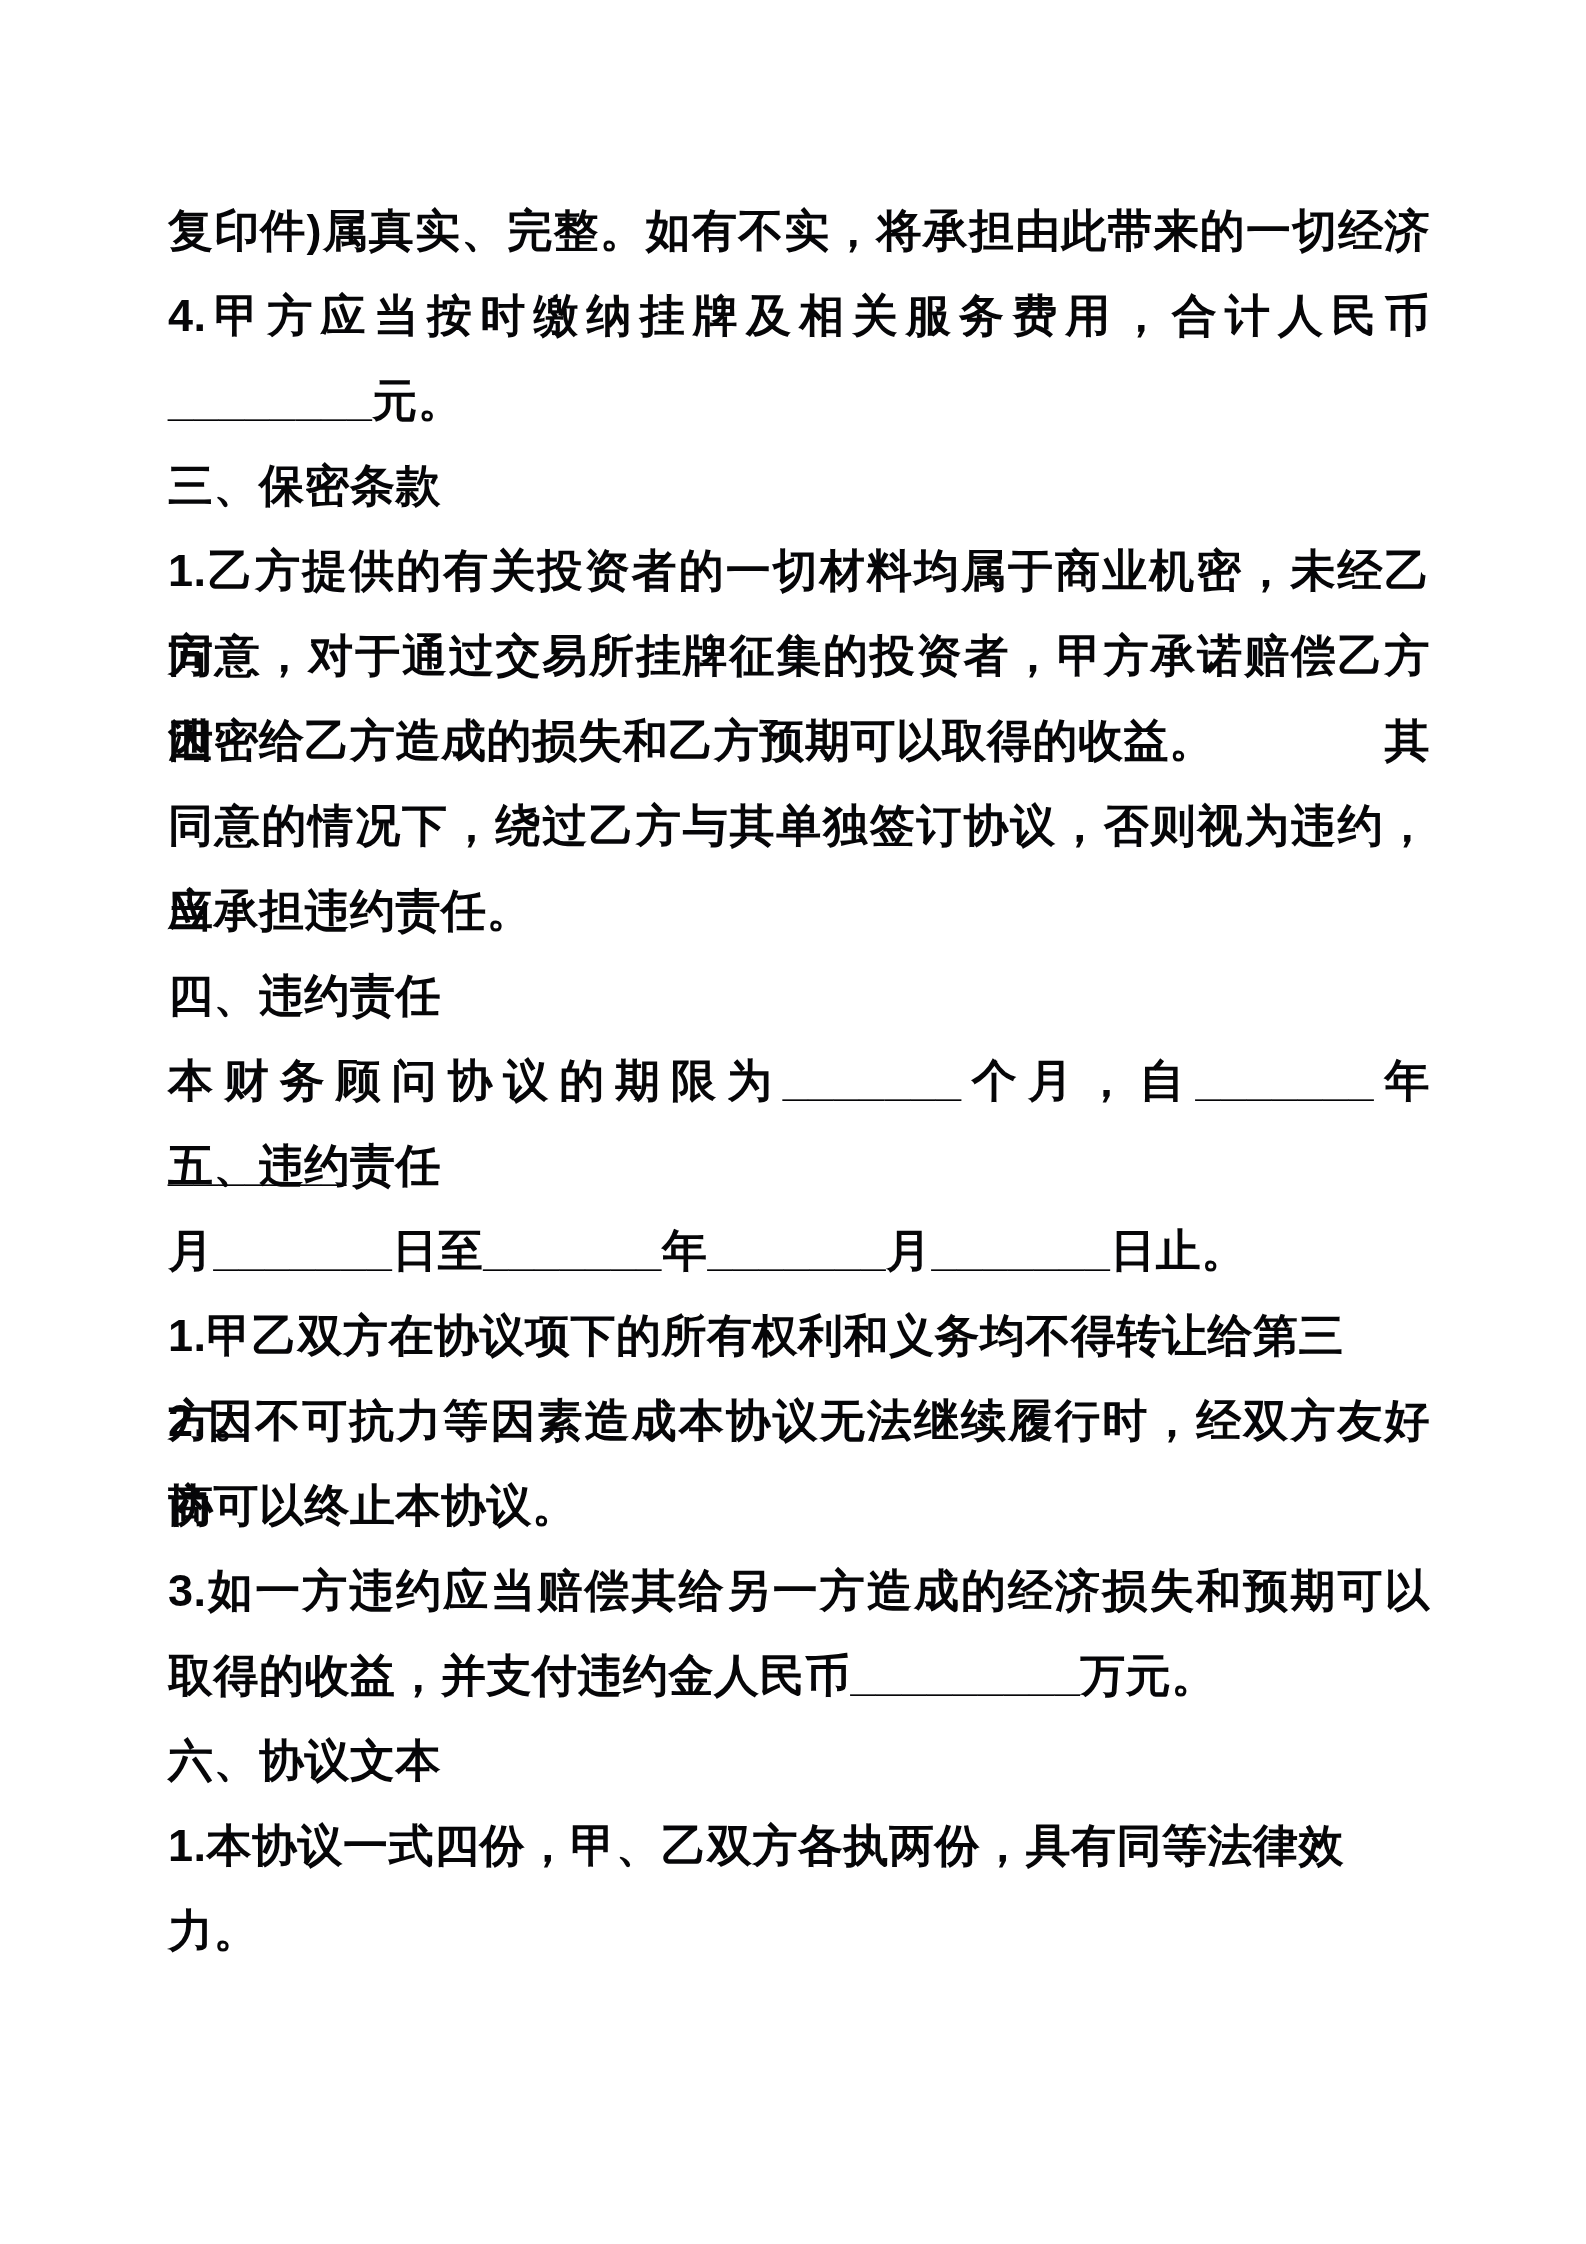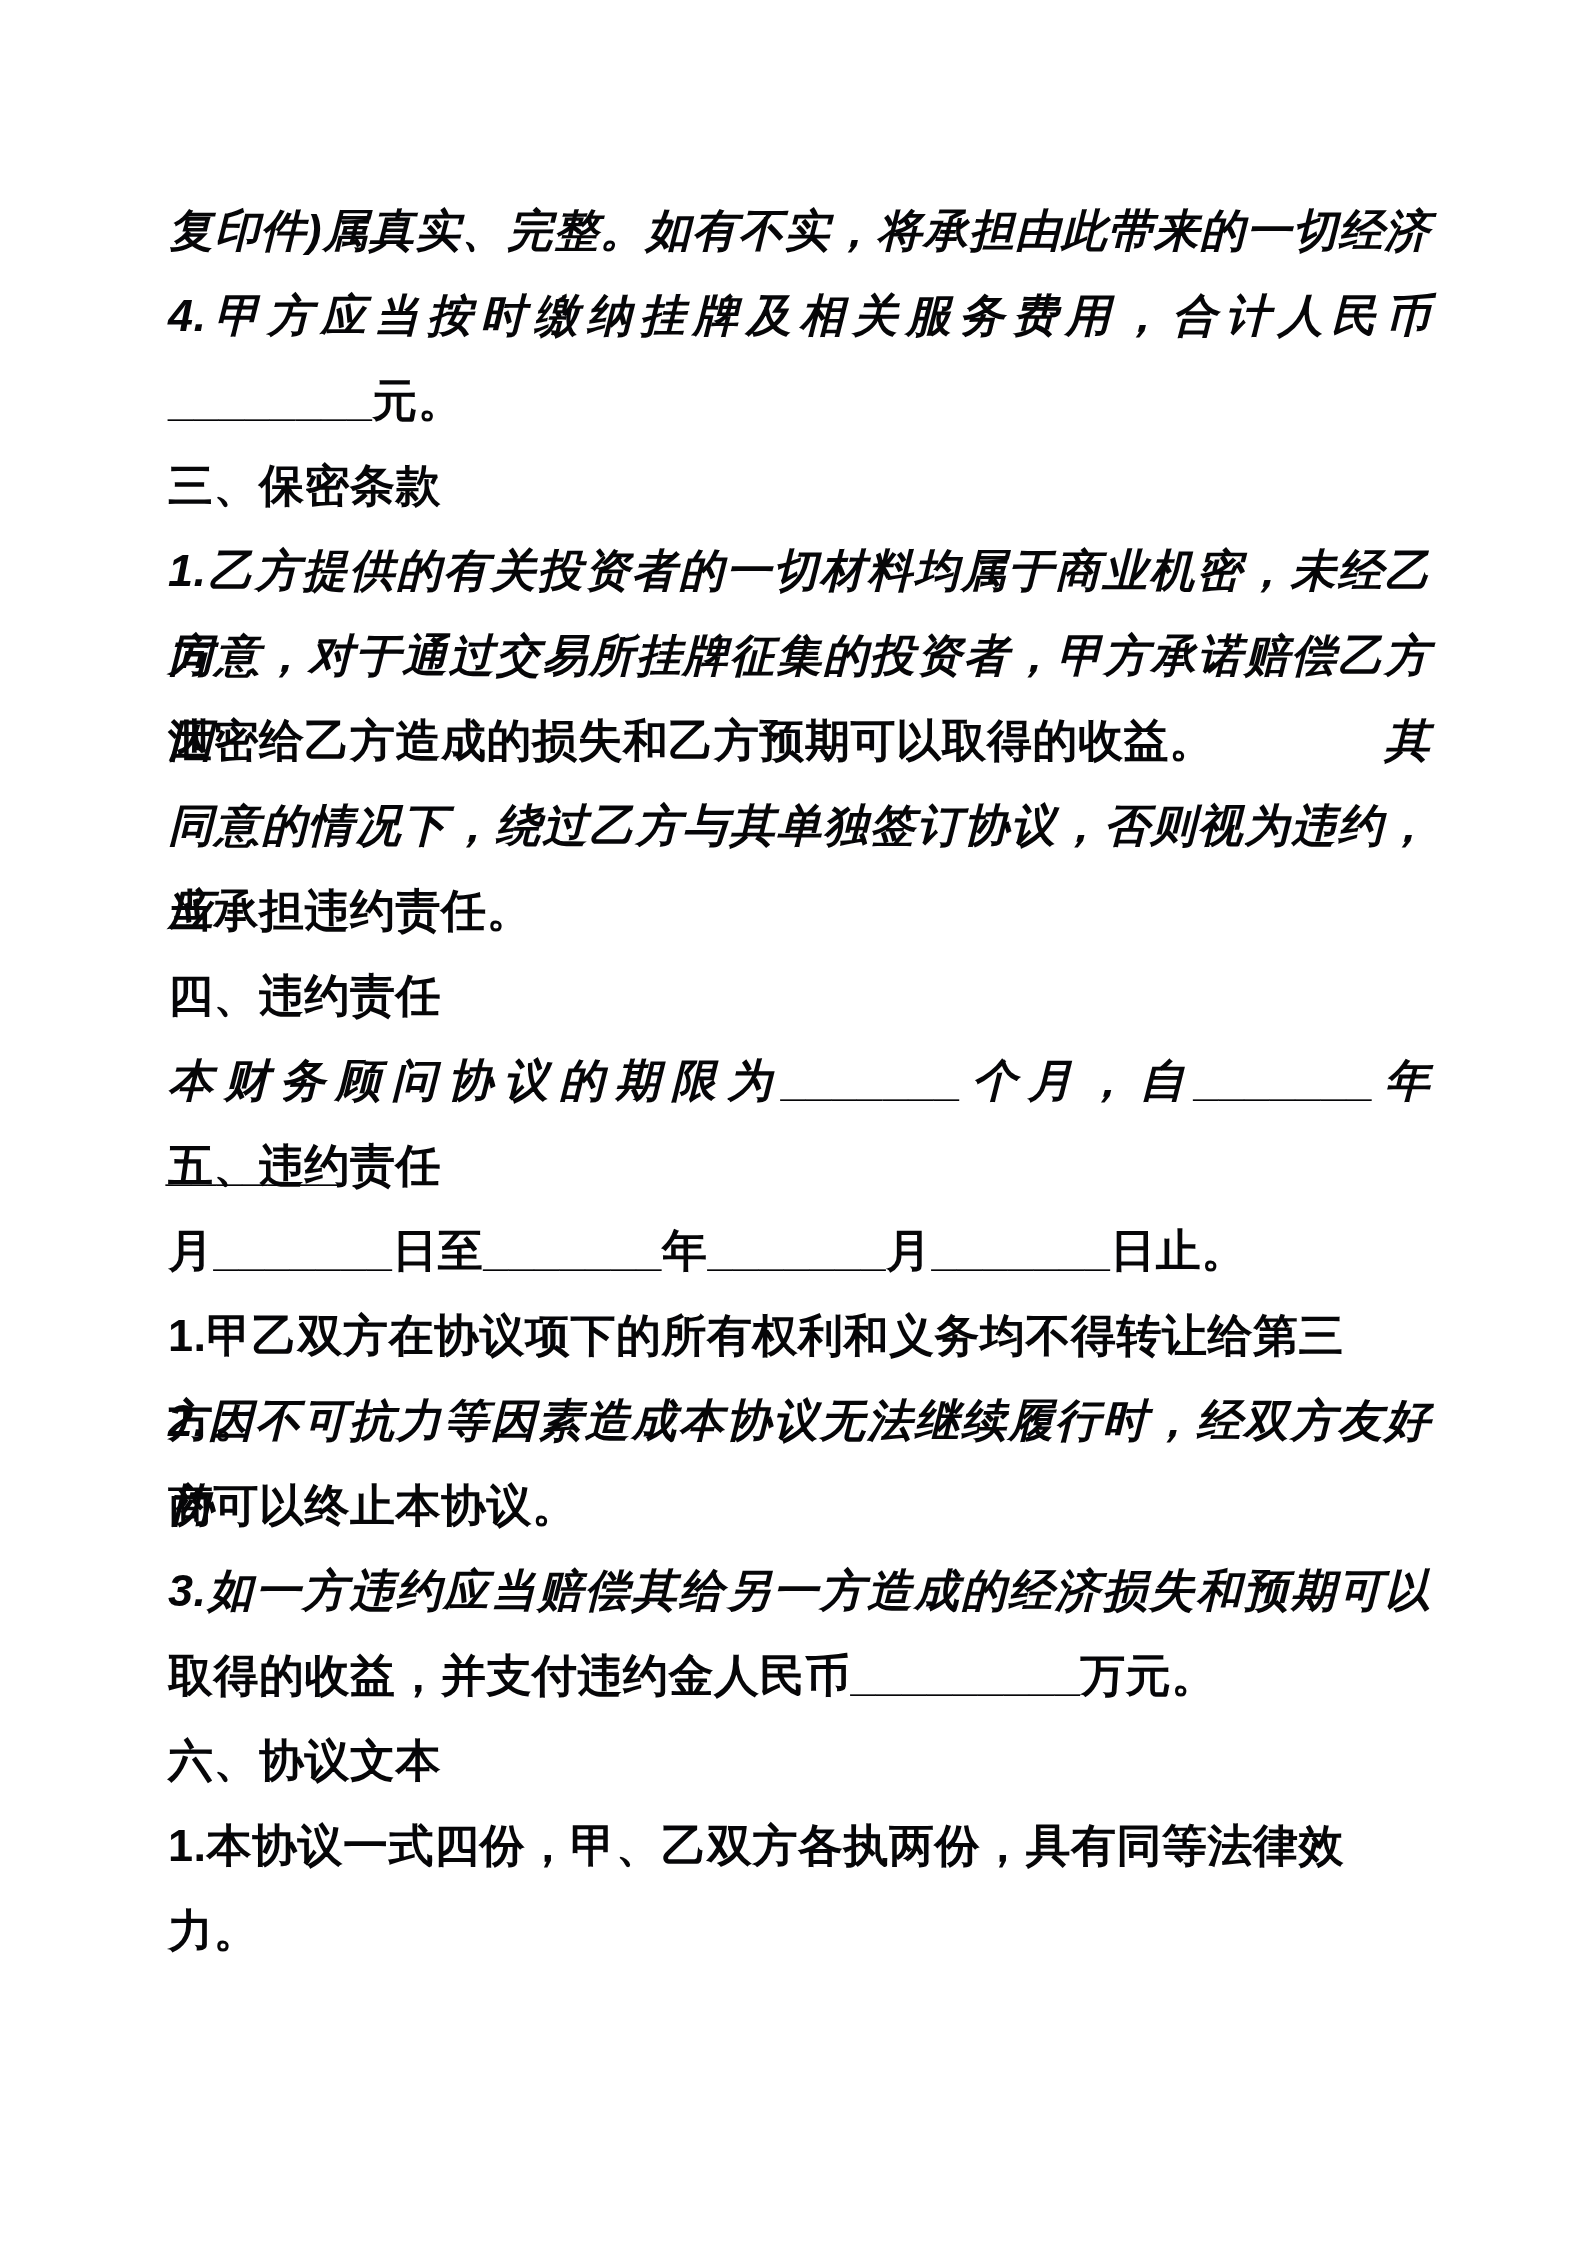--- a/index.html
+++ b/index.html
@@ -30,21 +30,20 @@
   .line {
     height: 85px;
     white-space: normal;
     overflow: visible;
   }
   
   .line.j {
     text-align: justify;
     text-align-last: justify;
     text-justify: inter-character;
-    font-style: italic;
   }
 </style>
 </head>
 <body>
 
 <div class="page">
   <div class="doc">
     <div class="line j">复印件)属真实、完整。如有不实，将承担由此带来的一切经济</div>
     <div class="line j">4.甲方应当按时缴纳挂牌及相关服务费用，合计人民币</div>
     <div class="line">________元。</div>

